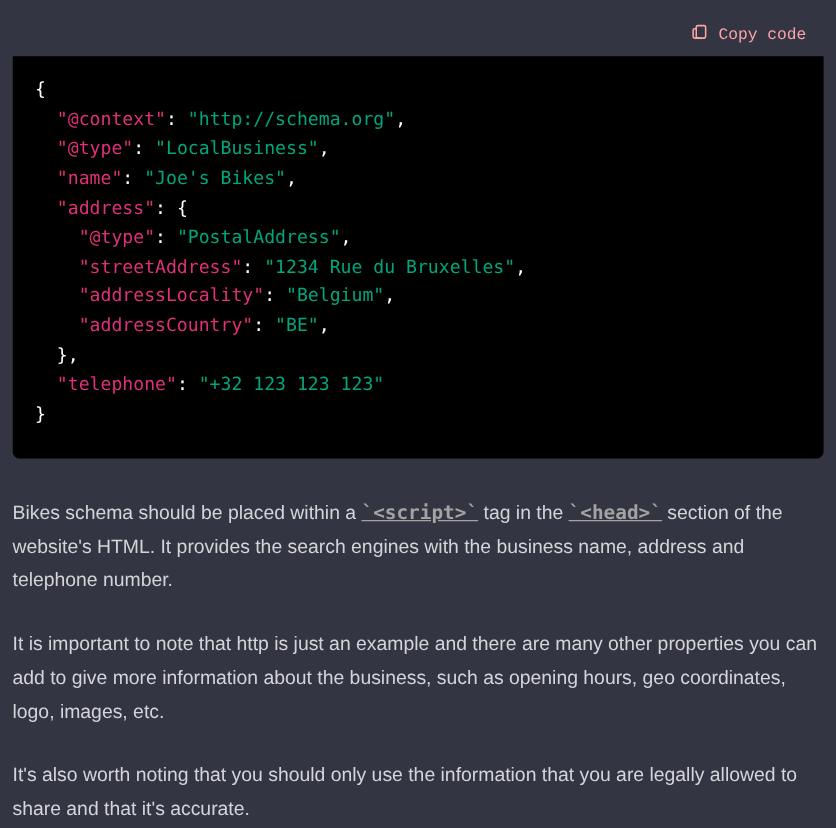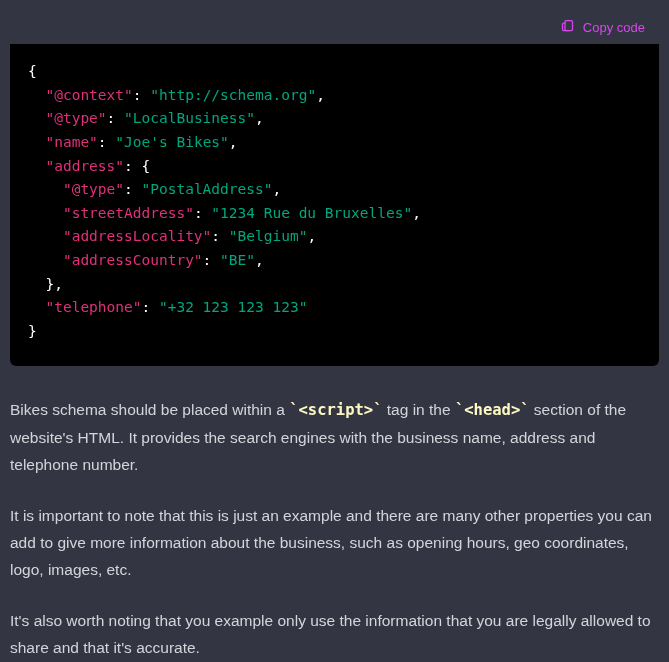--- a/index.html
+++ b/index.html
@@ -18,25 +18,26 @@
     background: #343542;
     display: flex;
     justify-content: flex-end;
     align-items: center;
     padding: 8px 14px;
   }
   .copy-btn {
     display: flex;
     align-items: center;
     gap: 8px;
-    color: #d946ef;
+    color: #fca5a5;
     font-size: 13px;
     cursor: pointer;
     background: none;
     border: none;
+    font-family: Liberation Mono, monospace;
   }
   .copy-btn svg { width: 15px; height: 15px; }
   .code-body {
     background: #000000;
     padding: 16px 18px 22px;
     font-family: ui-monospace, SFMono-Regular, "SF Mono", Menlo, Consolas, monospace;
     font-size: 14.5px;
     line-height: 1.63;
     color: #ffffff;
     white-space: pre;
@@ -47,21 +48,22 @@
   .text-content {
     margin-top: 30px;
     color: #d3d5db;
     font-size: 15.5px;
     line-height: 1.75;
   }
   .text-content p { margin-bottom: 24px; }
   .inline-code {
     font-family: ui-monospace, SFMono-Regular, "SF Mono", Menlo, Consolas, monospace;
     font-weight: 600;
-    color: #fef9c3;
+    color: #a3a3a3;
+    text-decoration: underline;
   }
 </style>
 </head>
 <body>
 
 <div class="code-block">
   <div class="code-header">
     <button class="copy-btn">
       <span>
         <svg viewBox="0 0 24 24" fill="none" stroke="currentColor" stroke-width="2" stroke-linecap="round" stroke-linejoin="round">
@@ -83,15 +85,15 @@
 <span class="p">    </span><span class="k">"addressCountry"</span><span class="p">: </span><span class="s">"BE"</span><span class="p">,</span>
 <span class="p">  },</span>
 <span class="p">  </span><span class="k">"telephone"</span><span class="p">: </span><span class="s">"+32 123 123 123"</span>
 <span class="p">}</span></div>
 </div>
 
 <div class="text-content">
   <p>
     <span>Bikes schema should be placed within a </span><span class="inline-code">`&lt;script&gt;`</span><span> tag in the </span><span class="inline-code">`&lt;head&gt;`</span><span> section of the website's HTML. It provides the search engines with the business name, address and telephone number.</span>
   </p>
-  <p>It is important to note that this is just an example and there are many other properties you can add to give more information about the business, such as opening hours, geo coordinates, logo, images, etc.</p>
-  <p>It's also worth noting that you example only use the information that you are legally allowed to share and that it's accurate.</p>
+  <p>It is important to note that http is just an example and there are many other properties you can add to give more information about the business, such as opening hours, geo coordinates, logo, images, etc.</p>
+  <p>It's also worth noting that you should only use the information that you are legally allowed to share and that it's accurate.</p>
 </div>
 
 </body></html>

